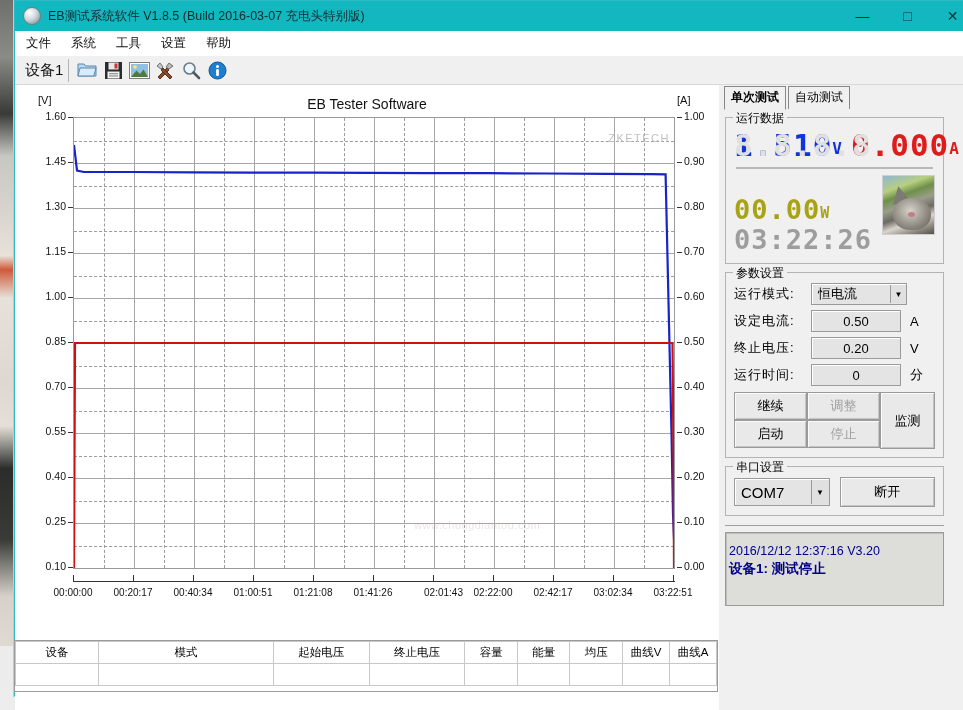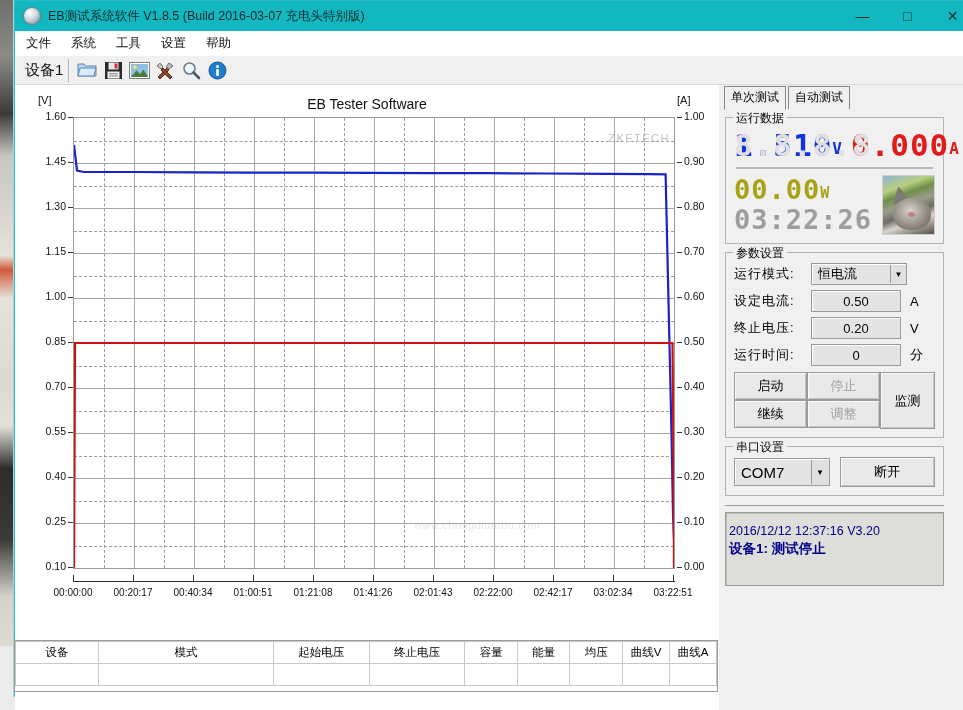--- a/index.html
+++ b/index.html
@@ -68,34 +68,34 @@
   .y2tick{position:absolute;font-size:10.5px;color:#111;text-align:left;width:40px;}
   .y2tickmark{position:absolute;width:5px;height:1px;background:#333;}
   #xaxis-line{position:absolute;left:58px;top:496px;width:602px;height:1px;background:#333;}
   .xtickmark{position:absolute;width:1px;height:6px;background:#333;top:490px;}
   .xtick{position:absolute;font-size:10px;color:#111;top:502px;width:60px;text-align:center;}
 
   
   .tabrow{display:flex;align-items:flex-end;height:20px;padding-left:5px;margin-top:4px;}
   .tab{font-size:12px;padding:2px 6px 3px 6px;border:1px solid #888;border-bottom:none;
     background:#f0f0f0;margin-right:2px;color:#000;}
-  .tab.active{background:#f0f0f0;font-weight:normal;border-bottom:1px solid #f0f0f0;position:relative;top:1px;}
+  .tab.active{background:#f0f0f0;font-weight:bold;border-bottom:1px solid #f0f0f0;position:relative;top:1px;}
   .grp{position:relative;margin:8px 6px 0 6px;border:1px solid #b3b3b3;padding:10px 8px 8px 8px;}
   .grp>.cap{position:absolute;top:-8px;left:7px;background:#f0f0f0;padding:0 3px;font-size:12px;color:#000;}
 
   
   #readout{background:#f0f0f0;}
   .segrow{display:flex;align-items:flex-start;}
   .seg{font-family:"DejaVu Sans Mono","Liberation Mono",monospace;font-weight:bold;letter-spacing:1px;}
   #volt{font-size:31px;color:#1133dd;line-height:34px;}
   #voltu{font-size:16px;color:#1133dd;align-self:flex-end;padding-bottom:4px;}
   #amp{font-size:31px;color:#e01b1b;line-height:34px;margin-left:8px;}
   #ampu{font-size:16px;color:#e01b1b;align-self:flex-end;padding-bottom:4px;}
   #divline{height:2px;background:#b8b8b8;margin:5px 2px 6px 2px;}
-  #watt{font-size:27px;color:#a8a316;line-height:30px;}
+  #watt{font-size:27px;color:#a8a316;line-height:30px;margin-top:20px;}
   #wattu{font-size:15px;color:#a8a316;align-self:flex-end;padding-bottom:3px;}
   #time{font-size:27px;color:#9d9d9d;line-height:30px;letter-spacing:1px;}
   #catimg{width:63px;height:58px;margin-left:10px;border:1px solid #cfcfcf;
     background:linear-gradient(160deg,#8fb6d4 0%,#b7cf7f 22%,#6f8f4a 34%,#9a9e8a 48%,
       #6d6a63 62%,#d9d4cd 74%,#8d8880 88%,#54504a 100%);position:relative;overflow:hidden;}
   #catimg .ear1{position:absolute;left:8px;top:10px;width:0;height:0;border-left:9px solid transparent;
     border-right:9px solid transparent;border-bottom:17px solid #7c7a73;transform:rotate(-12deg);}
   #catimg .face{position:absolute;left:10px;top:22px;width:38px;height:32px;border-radius:48% 48% 45% 45%;
     background:radial-gradient(ellipse at 45% 40%,#d8d3c9,#8d887f 60%,#5e5a53 100%);}
   #catimg .nose{position:absolute;left:25px;top:36px;width:7px;height:5px;border-radius:50%;background:#c07f88;}
@@ -346,21 +346,21 @@
           <div class="xtick" style="left: 88px;">00:20:17</div>
           <div class="xtickmark" style="left: 178px;"></div>
           <div class="xtick" style="left: 148px;">00:40:34</div>
           <div class="xtickmark" style="left: 238px;"></div>
           <div class="xtick" style="left: 208px;">01:00:51</div>
           <div class="xtickmark" style="left: 298px;"></div>
           <div class="xtick" style="left: 268px;">01:21:08</div>
           <div class="xtickmark" style="left: 358px;"></div>
           <div class="xtick" style="left: 328px;">01:41:26</div>
           <div class="xtickmark" style="left: 418px;"></div>
-          <div class="xtick" style="left: 388px;">02:01:43</div>
+          <div class="xtick" style="left: 388px; text-align: right;">02:01:43</div>
           <div class="xtickmark" style="left: 478px;"></div>
           <div class="xtick" style="left: 448px;">02:22:00</div>
           <div class="xtickmark" style="left: 538px;"></div>
           <div class="xtick" style="left: 508px;">02:42:17</div>
           <div class="xtickmark" style="left: 598px;"></div>
           <div class="xtick" style="left: 568px;">03:02:34</div>
           <div class="xtickmark" style="left: 658px;"></div>
           <div class="xtick" style="left: 628px;">03:22:51</div>
         </div>
     </div>
@@ -428,26 +428,26 @@
 
         <div class="prow">
           <div class="plabel">运行时间:</div>
           <div class="pfield">0</div>
           <div class="punit">分</div>
         </div>
 
         <div class="btnrow">
           <div>
             <div style="display:flex;">
+              <div class="btn small">继续</div>
+              <div class="btn small disabled">调整</div>
+            </div>
+            <div style="display:flex;">
               <div class="btn small">启动</div>
               <div class="btn small disabled">停止</div>
-            </div>
-            <div style="display:flex;">
-              <div class="btn small">继续</div>
-              <div class="btn small disabled">调整</div>
             </div>
           </div>
           <div class="btn tall">监测</div>
         </div>
       </div>
 
       <div class="grp">
         <div class="cap">串口设置</div>
         <div id="serial-row">
           <div id="com">

